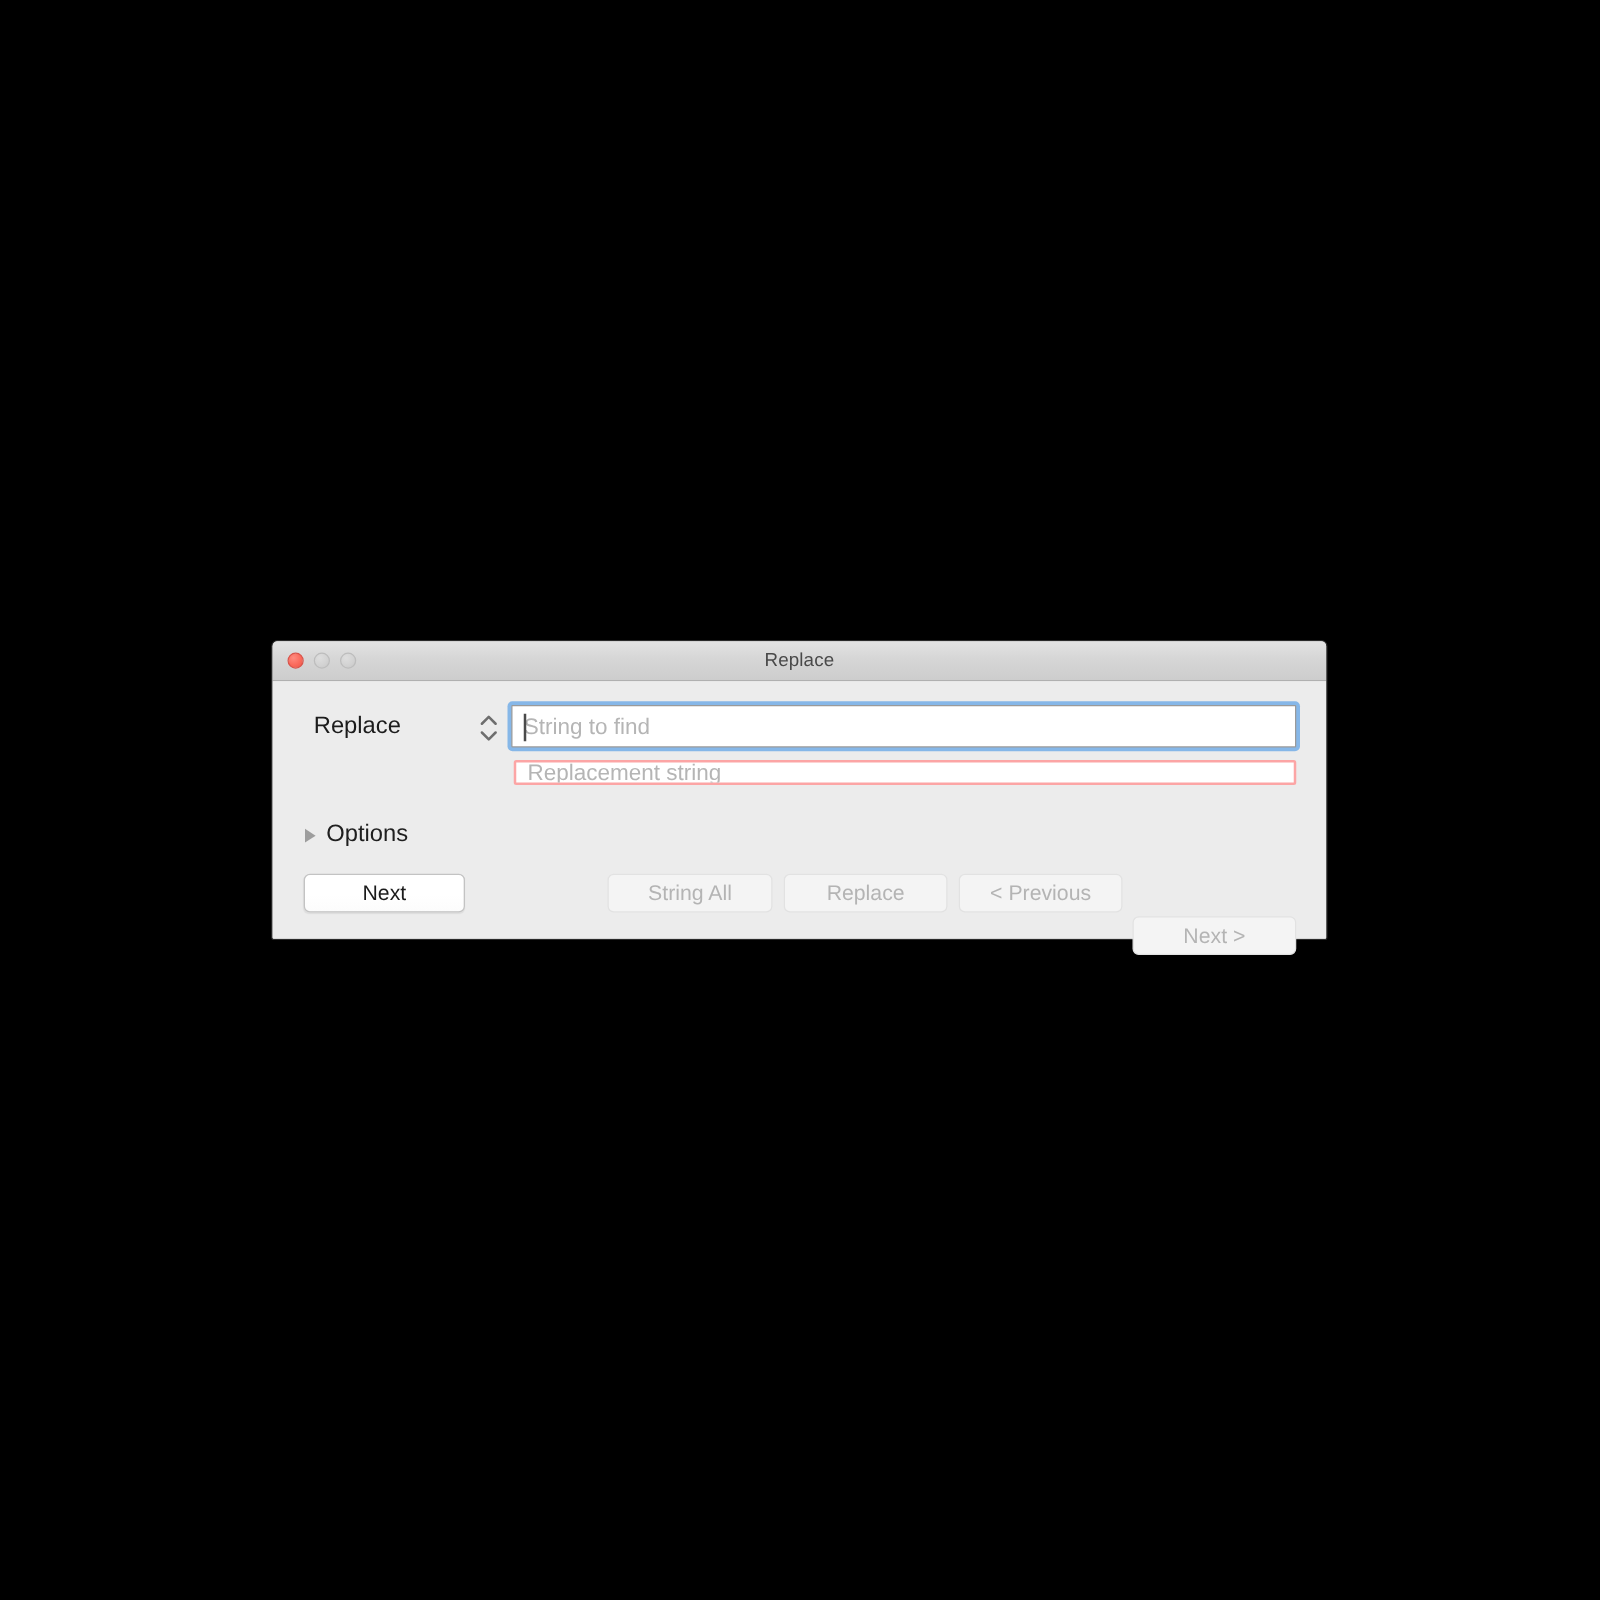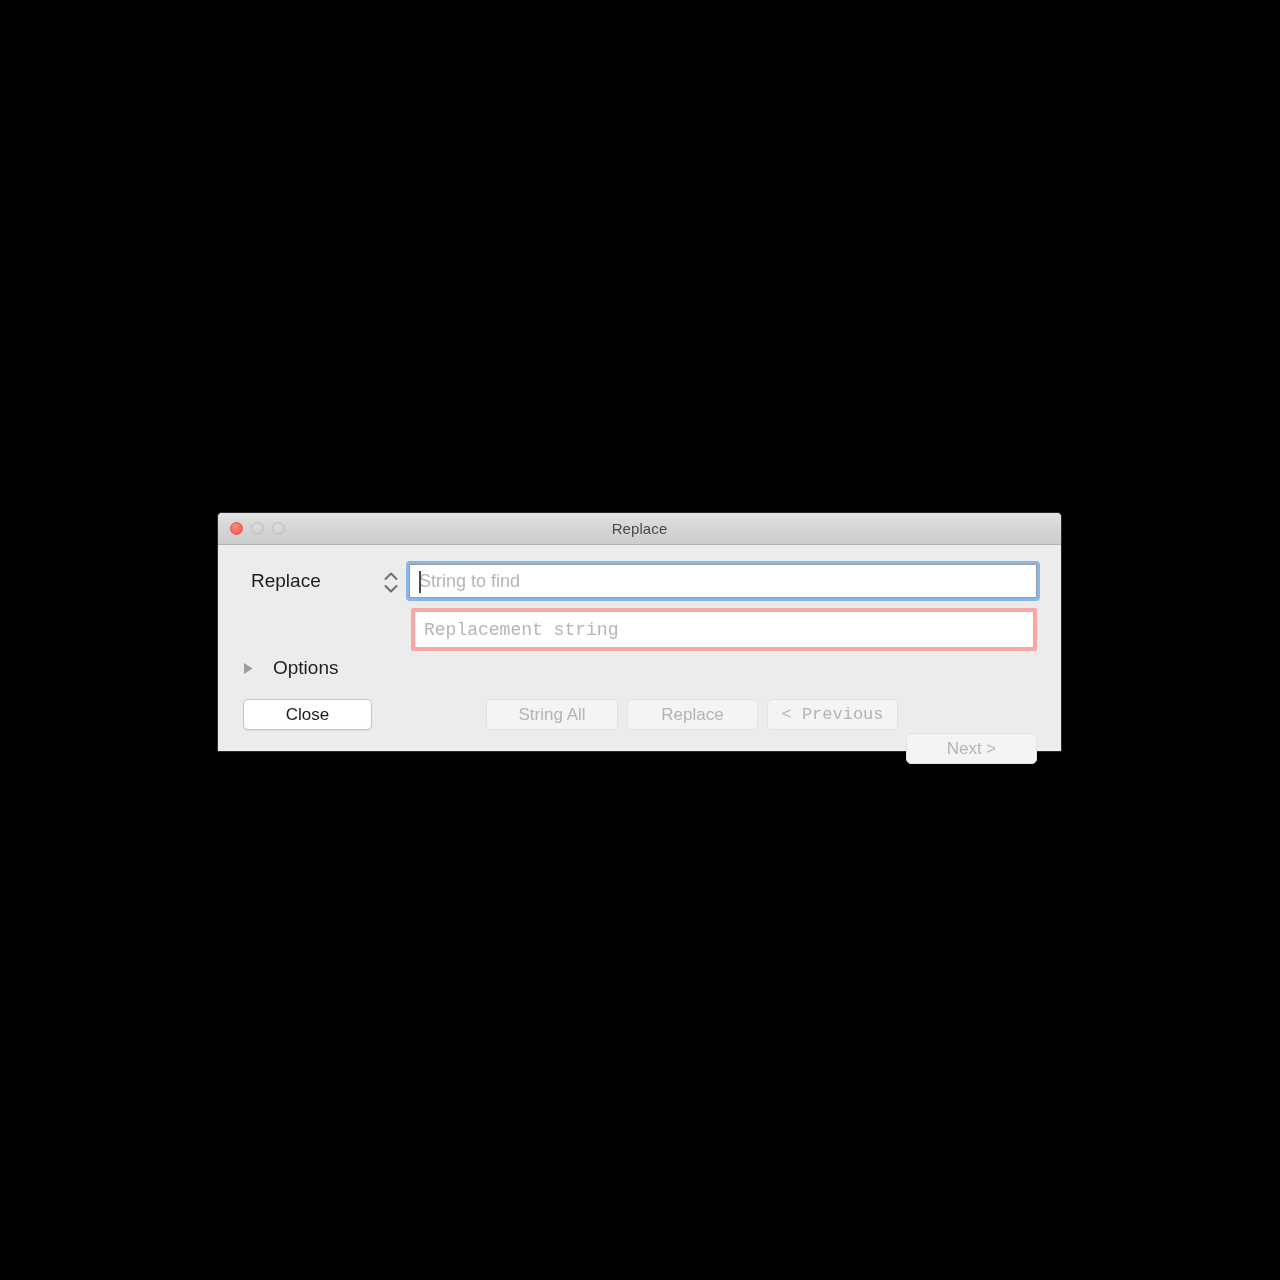--- a/index.html
+++ b/index.html
@@ -150,35 +150,34 @@
     height: 22px;
     background: #4a4a4a;
     pointer-events: none;
   }
 
   .replace-field {
     position: absolute;
     left: 411px;
     top: 608px;
     width: 626px;
-    height: 43px;
-    border: 4px solid #fca5a5;
+    height: 20px;
+    border: 2px solid #fca5a5;
     border-radius: 2px;
     background: #ffffff;
-    font-family: Liberation Mono, monospace;
   }
 
   
   .options-row {
     position: absolute;
     left: 243px;
     top: 657px;
     display: flex;
     align-items: center;
-    gap: 19px;
+    gap: 7px;
     cursor: default;
     user-select: none;
   }
   .disclosure-triangle {
     width: 11px;
     height: 13px;
     display: block;
   }
   .options-label {
     font-size: 19px;
@@ -208,21 +207,21 @@
   .btn.disabled {
     background: #f4f4f4;
     border: 1px solid #e2e2e2;
     color: #b4b4b4;
     cursor: default;
   }
 
   #btn-close      { left: 243px; top: 699px; width: 129px; }
   #btn-replace-all{ left: 486px; top: 699px; width: 132px; }
   #btn-replace    { left: 627px; top: 699px; width: 131px; }
-  #btn-previous   { left: 767px; top: 699px; width: 131px; font-family: Liberation Mono, monospace; }
+  #btn-previous   { left: 767px; top: 699px; width: 131px; }
   #btn-next       { left: 906px; top: 733px; width: 131px; }
 </style>
 </head>
 <body>
 
 <div class="window">
 
   <div class="titlebar">
     <div class="traffic-lights">
       <span class="light close"></span>
@@ -255,19 +254,19 @@
 
   <input class="text-field replace-field" type="text" style="pointer-events: auto;" placeholder="Replacement string">
 
   <div class="options-row" style="pointer-events:auto;">
     <svg class="disclosure-triangle" viewBox="0 0 11 13">
       <path d="M1 1 L9.5 6.5 L1 12 Z" fill="#9d9d9d"></path>
     </svg>
     <span class="options-label">Options</span>
   </div>
 
-  <button id="btn-close" class="btn enabled" style="pointer-events:auto;">Close</button>
+  <button id="btn-close" class="btn enabled" style="pointer-events:auto;">Next</button>
   <button id="btn-replace-all" class="btn disabled" style="pointer-events:auto;" disabled="">String All</button>
   <button id="btn-replace" class="btn disabled" style="pointer-events:auto;" disabled="">Replace</button>
   <button id="btn-previous" class="btn disabled" style="pointer-events:auto;" disabled="">&lt; Previous</button>
   <button id="btn-next" class="btn disabled" style="pointer-events:auto;" disabled="">Next &gt;</button>
 
 </div>
 
 </body></html>

